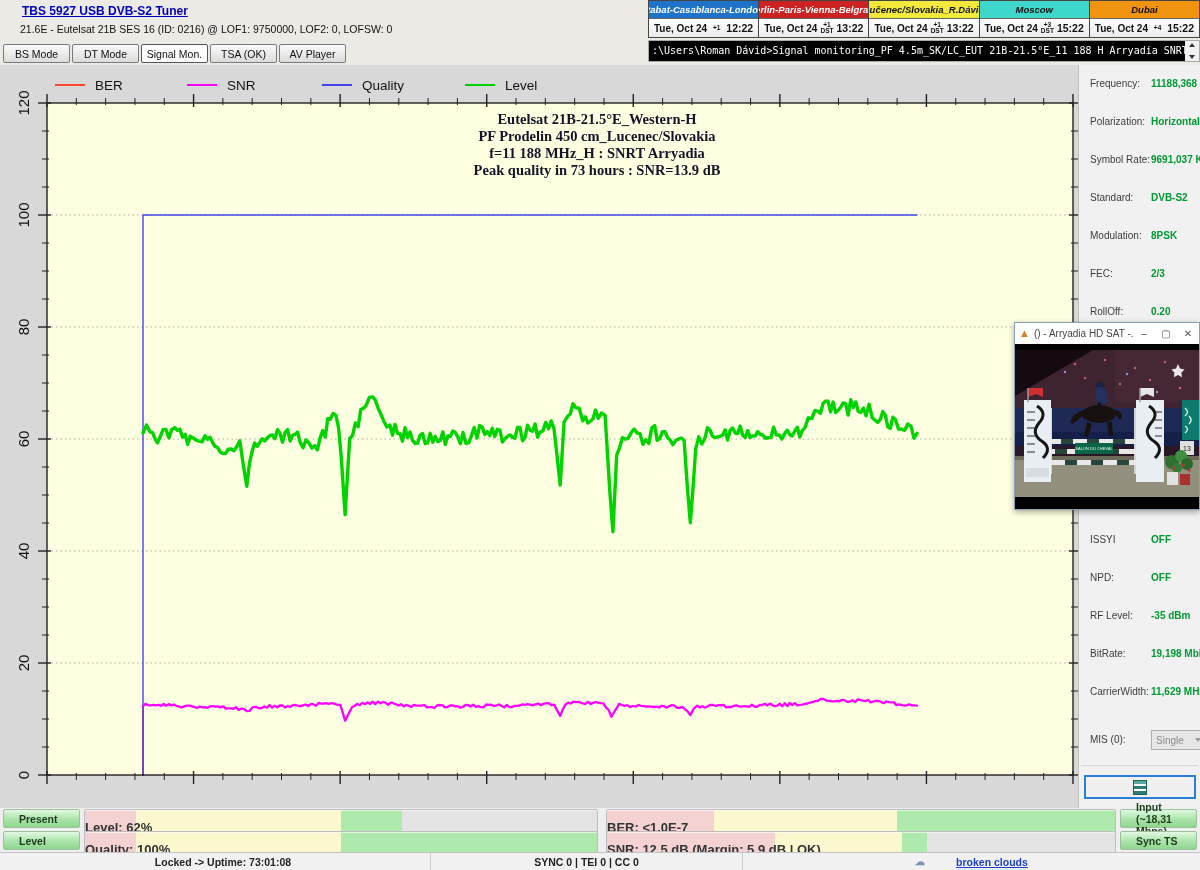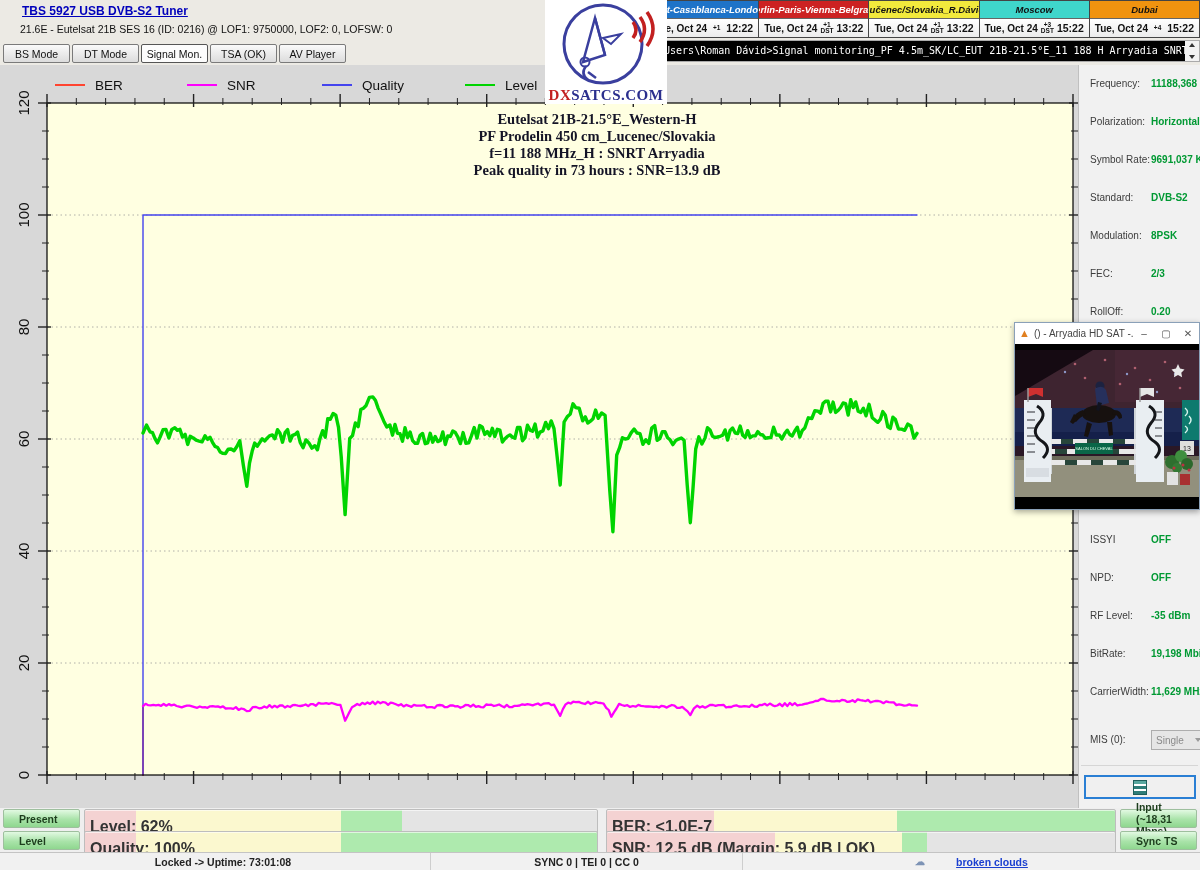--- a/index.html
+++ b/index.html
@@ -61,21 +61,21 @@
   #vlc-icon{color:#e07f1f;font-size:11px;margin-right:4px;line-height:1;}
   #vlc-title{flex:1;font-size:10px;color:#444;white-space:nowrap;overflow:hidden;}
   .vlc-btn{width:22px;text-align:center;font-size:10px;color:#555;}
 
   
   #bars{left:0;top:808px;width:1200px;height:44px;background:#efefef;}
   .badge{position:absolute;height:19px;border:1px solid #9ebf9e;border-radius:2px;box-sizing:border-box;
       background:linear-gradient(#e2f9e2,#a9e3a9 55%,#8fd78f);font-size:10.5px;font-weight:bold;color:#1d3d1d;
       display:flex;align-items:center;padding-left:15px;}
   .meter{position:absolute;height:36px;border:1px solid #bdbdbd;border-radius:2px;box-sizing:border-box;
-      font-size:16px;font-weight:bold;color:#333;display:flex;align-items:center;padding-left:5px;
+      font-size:13px;font-weight:bold;color:#333;display:flex;align-items:center;
       box-shadow:inset 0 1px 0 rgba(255,255,255,.6);}
 
   
   #status{left:0;top:852px;width:1200px;height:18px;background:#f1f1f1;border-top:1px solid #c4c4c4;display:flex;box-sizing:border-box;}
   .st-cell{display:flex;align-items:center;justify-content:center;font-size:10.5px;font-weight:bold;color:#222;
       border-left:1px solid #cecece;box-sizing:border-box;white-space:nowrap;}
   .st-cell:first-child{border-left:none;padding-left:16px;}
   #weather-link{color:#1a3fd0;text-decoration:underline;font-weight:bold;padding-left:28px;}
   #weather-icon{color:#7d93b5;font-size:10px;margin-right:3px;text-decoration:none;}
 </style>
@@ -86,34 +86,20 @@
 
   <div class="abs" id="tuner-title">TBS 5927 USB DVB-S2 Tuner</div>
   <div class="abs" id="tuner-sub">21.6E - Eutelsat 21B  SES 16 (ID: 0216) @ LOF1: 9750000, LOF2: 0, LOFSW: 0</div>
 
   <div class="abs tab" style="left:3px">BS Mode</div>
   <div class="abs tab" style="left:72px">DT Mode</div>
   <div class="abs tab active" style="left:141px">Signal Mon.</div>
   <div class="abs tab" style="left:210px">TSA (OK)</div>
   <div class="abs tab" style="left:279px">AV Player</div>
 
-  <div class="abs" id="logo">
-    <svg width="122" height="86" viewBox="0 0 122 86">
-      <circle cx="58" cy="44" r="39" fill="#fff" stroke="#3a3f9e" stroke-width="3"></circle>
-      <path d="M50,18 L38,62 L60,55 Z" fill="none" stroke="#3a3f9e" stroke-width="2.5"></path>
-      <line x1="50" y1="18" x2="60" y2="55" stroke="#3a3f9e" stroke-width="2.5"></line>
-      <path d="M58,38 L76,34 L66,44 Z" fill="none" stroke="#3a3f9e" stroke-width="2"></path>
-      <circle cx="40" cy="62" r="4.5" fill="none" stroke="#3a3f9e" stroke-width="2"></circle>
-      <path d="M41,66 q-6,8 2,14 M43,72 l8,6" fill="none" stroke="#3a3f9e" stroke-width="2.5"></path>
-      <path d="M88,22 q6,8 0,16" fill="none" stroke="#c22020" stroke-width="3.5"></path>
-      <path d="M95,17 q9,12 0,25" fill="none" stroke="#c22020" stroke-width="3.5"></path>
-      <path d="M102,12 q12,17 0,34" fill="none" stroke="#c22020" stroke-width="3.5"></path>
-    </svg>
-    <div id="logo-word"><span class="dx">DX</span><span class="rest">SATCS.COM</span></div>
-  </div>
 
   <div class="abs" id="clocks">
     <div class="clock">
       <div class="clock-header" style="background: rgb(30, 115, 200); color: rgb(255, 255, 255);">Rabat-Casablanca-London</div>
       <div class="clock-time">
           <span>Tue, Oct 24</span>
         <span class="clock-offset">
             <span>+1</span>
             <span></span>
           </span>

